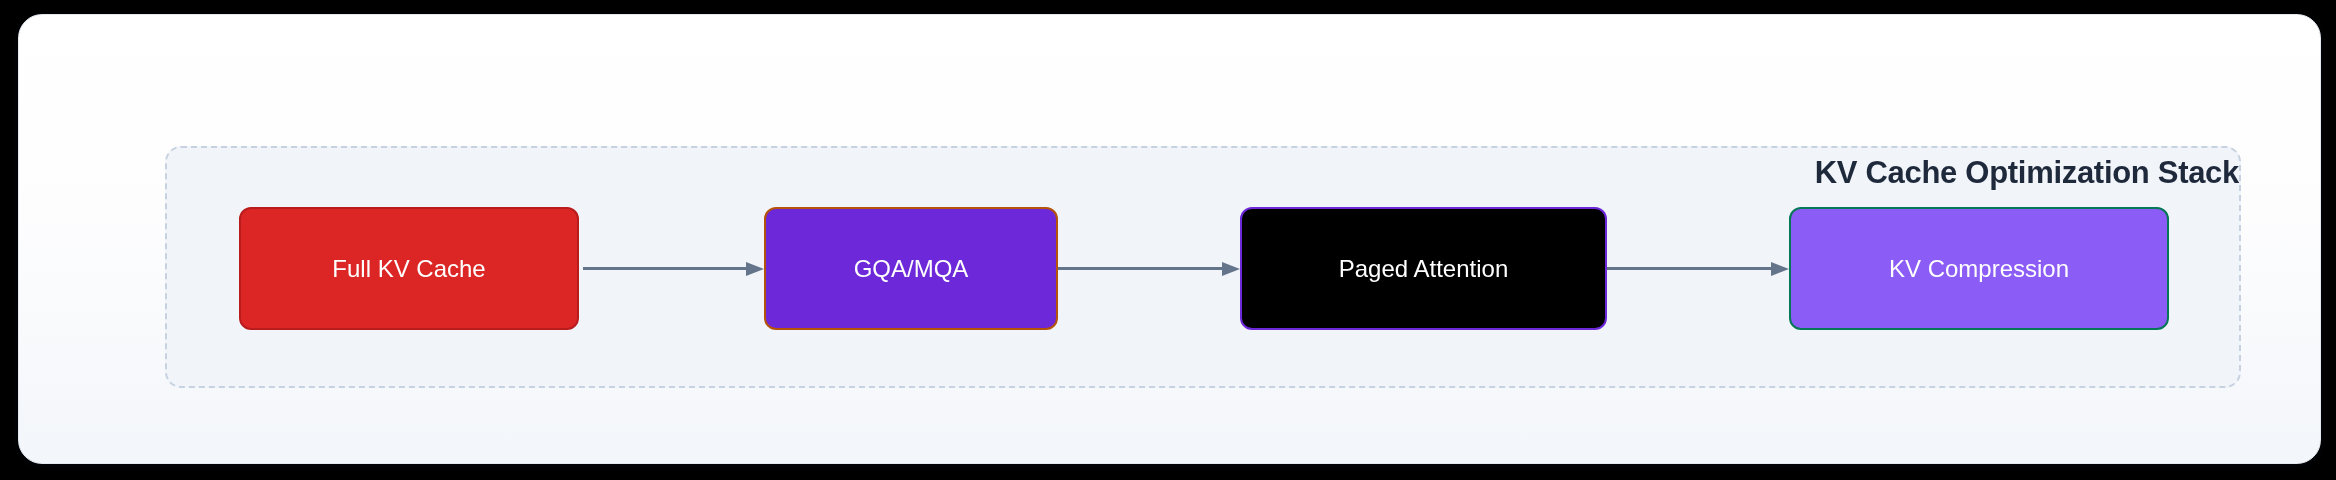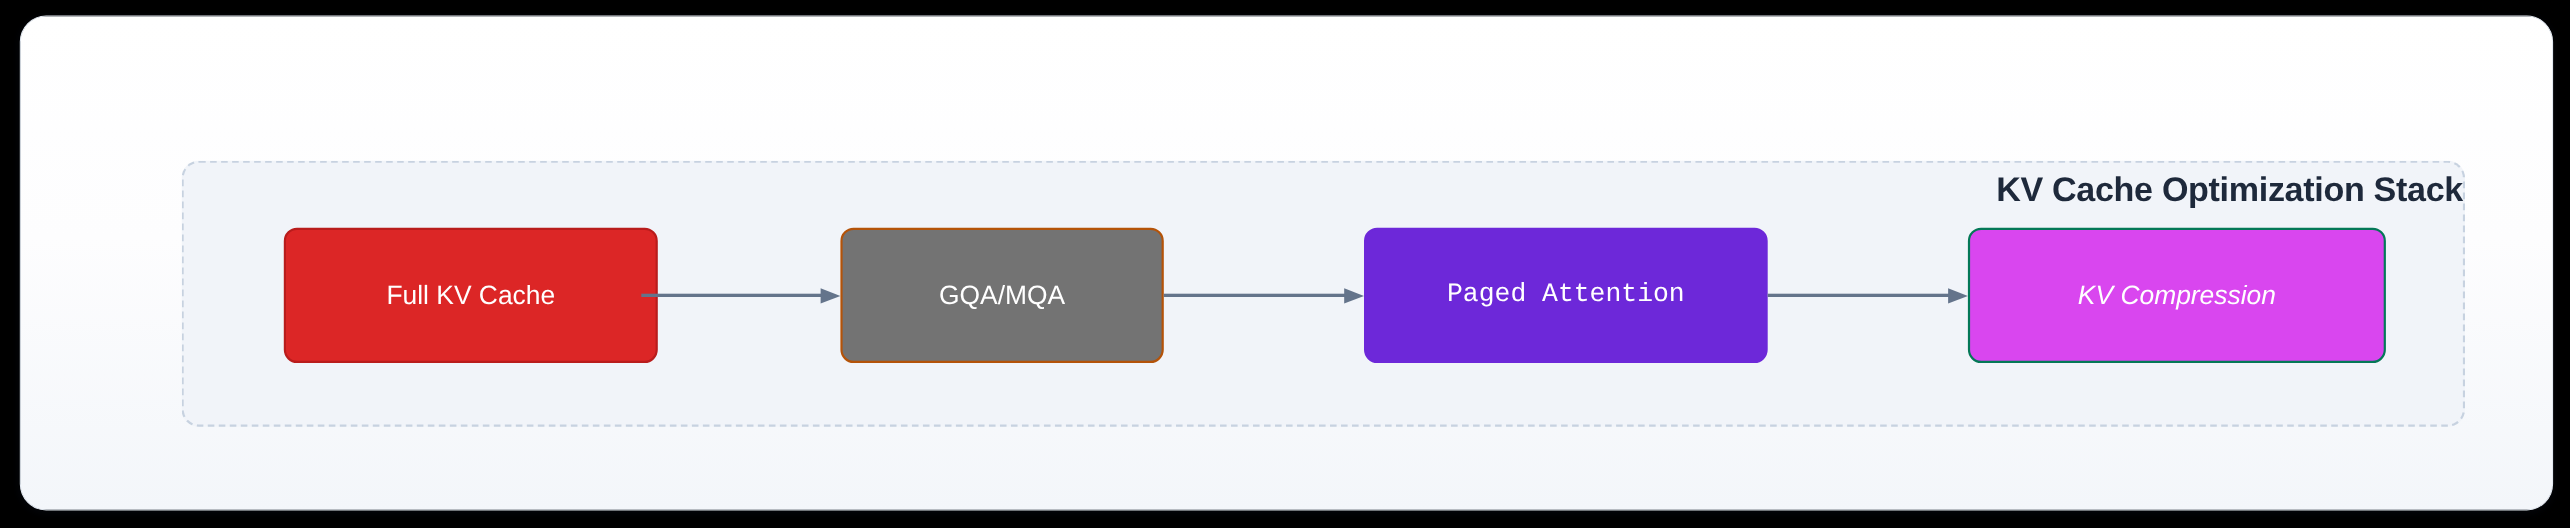--- a/index.html
+++ b/index.html
@@ -58,21 +58,21 @@
     display: flex;
     align-items: center;
     justify-content: center;
   }
   .node-label {
     font-size: 24px;
     font-weight: 400;
     color: #ffffff;
     white-space: nowrap;
   }
-  .node-1 { left: 91px;   width: 340px; }
+  .node-1 { left: 72px;   width: 340px; }
   .node-2 { left: 597px;  width: 294px; }
   .node-3 { left: 1073px; width: 367px; }
   .node-4 { left: 1622px; width: 380px; }
   .connector {
     position: absolute;
     top: 119px;
     height: 14px;
   }
   .connector-1 { left: 416px;  width: 181px; }
   .connector-2 { left: 891px;  width: 182px; }
@@ -107,37 +107,37 @@
 
       <div class="node node-1" style="background: rgb(220, 38, 38); border-color: rgb(185, 28, 28);">
         <span class="node-label" style="color: rgb(255, 255, 255);">Full KV Cache</span>
       </div>
 
       <div class="connector connector-1">
         <div class="line" style="background: rgb(100, 116, 139);"></div>
         <div class="head" style="border-left-color: rgb(100, 116, 139);"></div>
       </div>
 
-      <div class="node node-2" style="background: #737373; border-color: rgb(180, 83, 9);">
+      <div class="node node-2" style="background: #6d28d9; border-color: rgb(180, 83, 9);">
         <span class="node-label" style="color: rgb(255, 255, 255);">GQA/MQA</span>
       </div>
 
       <div class="connector connector-2">
         <div class="line" style="background: rgb(100, 116, 139);"></div>
         <div class="head" style="border-left-color: rgb(100, 116, 139);"></div>
       </div>
 
-      <div class="node node-3" style="background: #6d28d9; border-color: rgb(109, 40, 217); font-family: Liberation Mono, monospace;">
+      <div class="node node-3" style="background: #000000; border-color: rgb(109, 40, 217);">
         <span class="node-label" style="color: rgb(255, 255, 255);">Paged Attention</span>
       </div>
 
       <div class="connector connector-3">
         <div class="line" style="background: rgb(100, 116, 139);"></div>
         <div class="head" style="border-left-color: rgb(100, 116, 139);"></div>
       </div>
 
-      <div class="node node-4" style="background: #d946ef; border-color: rgb(4, 120, 87); font-style: italic;">
+      <div class="node node-4" style="background: #8b5cf6; border-color: rgb(4, 120, 87);">
         <span class="node-label" style="color: rgb(255, 255, 255);">KV Compression</span>
       </div>
 
     </div>
   </div>
 </div>
 
 </body></html>

